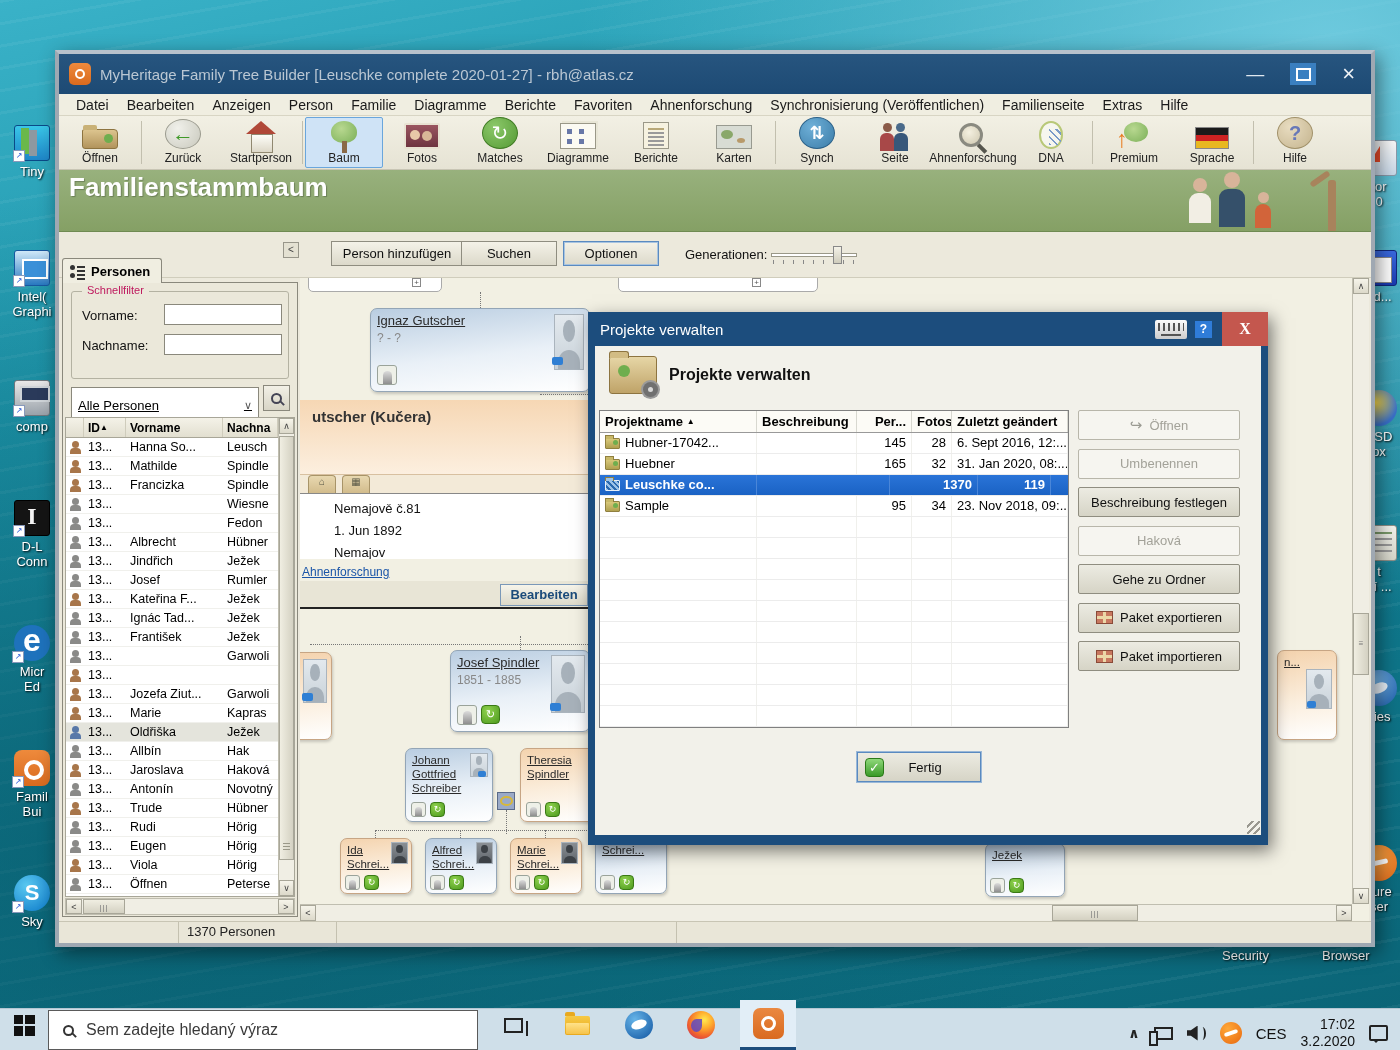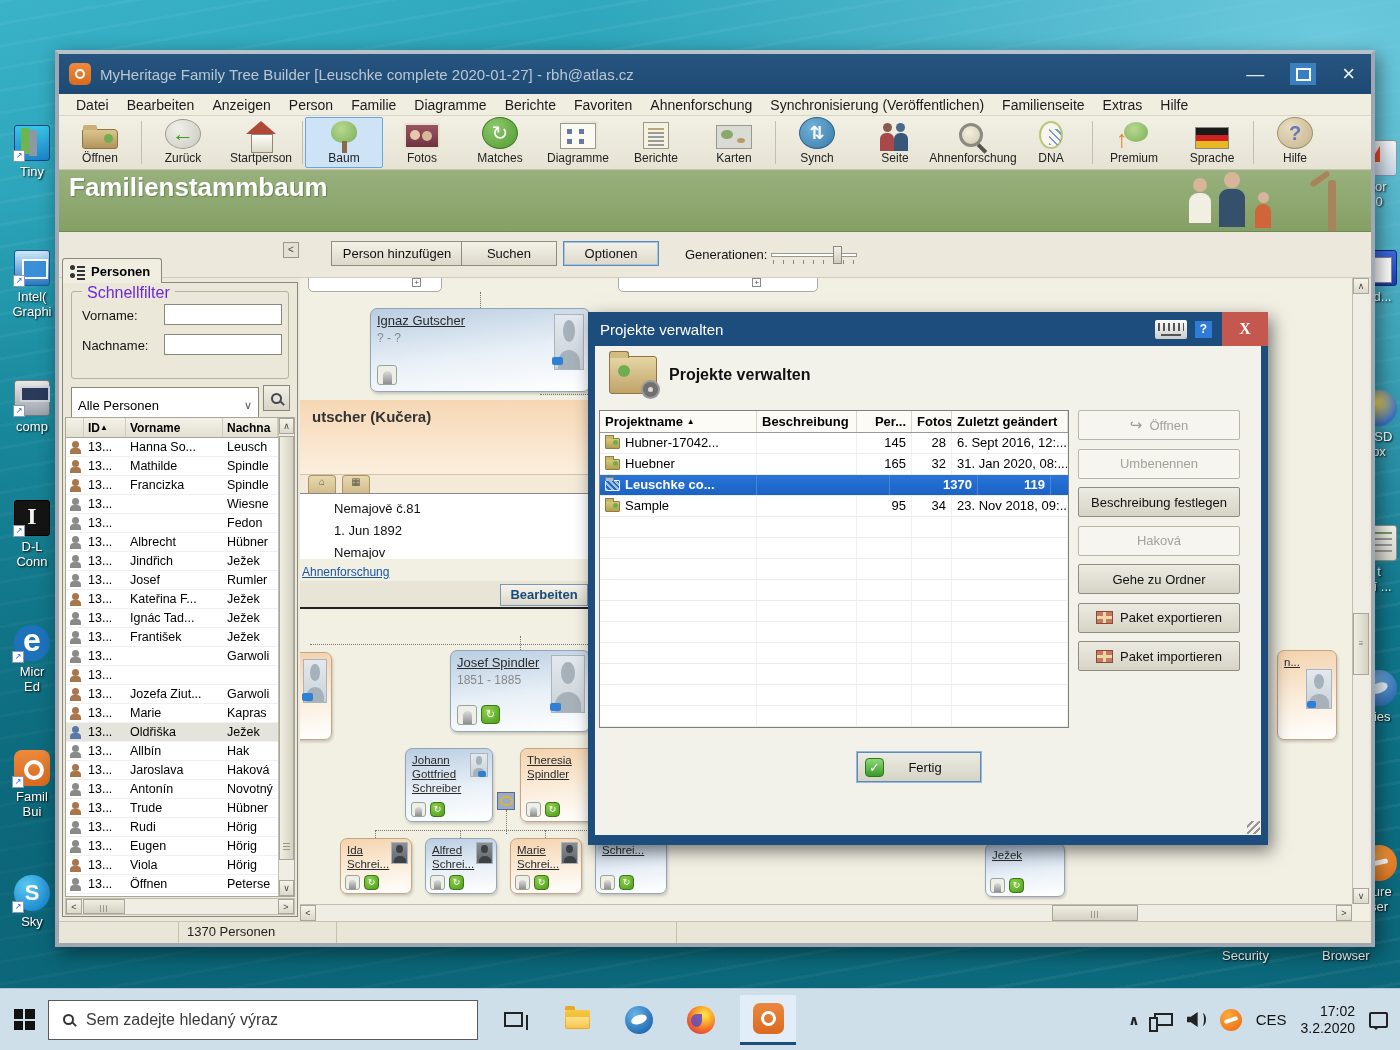--- a/index.html
+++ b/index.html
@@ -123,24 +123,24 @@
   .gen-thumb { position:absolute; left:72%; top:2px; width:9px; height:18px; background:linear-gradient(#f4f2e8,#cfccbc); border:1px solid #888; }
 
   
   .sidebar { position:absolute; left:3px; top:26px; width:236px; bottom:4px; }
   .side-tab { position:absolute; left:0; top:0; width:100px; height:25px; background:#f0eee1; border:1px solid #8a887c; border-bottom:none; border-radius:3px 3px 0 0; display:flex; align-items:center; gap:6px; padding-left:7px; font-size:13px; font-weight:bold; cursor:pointer; z-index:2; }
   .ic-people { position:relative; width:15px; height:15px; }
   .ic-people::before { content:""; position:absolute; left:0; top:1px; width:5px; height:5px; border-radius:50%; background:#333; box-shadow:0 8px 0 #333; }
   .ic-people::after { content:""; position:absolute; left:7px; top:2px; width:8px; height:2px; background:#333; box-shadow:0 4px 0 #333, 0 8px 0 #333, 0 12px 0 #333; }
   .side-panel { position:absolute; left:0; top:24px; right:0; bottom:0; background:#ebe8da; border:1px solid #8a887c; overflow:hidden; }
   .qf-box { position:absolute; left:8px; top:8px; right:8px; height:88px; border:1px solid #b4b2a2; border-radius:3px; }
-  .qf-legend { position:absolute; left:10px; top:-8px; background:#ebe8da; padding:0 5px; font-size:16px; color:#6d28d9; }
+  .qf-legend { position:absolute; left:10px; top:-8px; background:#ebe8da; padding:0 5px; font-size:11px; color:#be185d; }
   .qf-label { position:absolute; left:10px; font-size:13px; color:#111; }
   .qf-input { position:absolute; left:92px; width:118px; height:21px; background:#fff; border:1px solid #8a887c; font-size:13px; padding:0 4px; font-family:inherit; }
-  .dd-box { position:absolute; left:8px; top:104px; width:188px; height:36px; background:#fff; border:1px solid #8a887c; font-size:13px; display:flex; align-items:center; padding:0 6px; cursor:pointer; }
+  .dd-box { position:absolute; left:8px; top:104px; width:188px; height:36px; background:#fff; border:1px solid #8a887c; font-size:13px; display:flex; align-items:center; padding:0 6px; cursor:pointer;text-decoration:underline; }
   .dd-arrow { margin-left:auto; font-size:11px; color:#555; }
   .mag-btn { position:absolute; left:200px; top:102px; width:27px; height:26px; background:linear-gradient(#f2f0e6,#d8d5c6); border:1px solid #8a887c; display:flex; align-items:center; justify-content:center; cursor:pointer; }
   .ic-mag { width:11px; height:11px; border:2px solid #445; border-radius:50%; position:relative; }
   .ic-mag::after { content:""; position:absolute; width:2px; height:6px; background:#445; right:-3px; bottom:-4px; transform:rotate(-45deg); }
   .plist-wrap { position:absolute; left:2px; top:134px; right:2px; bottom:19px; border:1px solid #a8a698; background:#fff; }
   .plist-head { position:absolute; left:0; right:16px; top:0; height:20px; background:linear-gradient(#f4f2e8,#e2dfd0); border-bottom:1px solid #a8a698; display:grid; grid-template-columns:18px 42px 97px 1fr; font-size:12px; font-weight:bold; align-items:center; }
   .plist-head > div { padding-left:4px; border-right:1px solid #cfccbc; overflow:hidden; white-space:nowrap; height:100%; line-height:20px; }
   .sort-arrow { font-size:8px; vertical-align:top; }
   .plist-rows { position:absolute; left:0; right:16px; top:20px; bottom:0; overflow:hidden; background:#fff; }
   .prow { display:grid; grid-template-columns:18px 42px 97px 1fr; height:19px; font-size:12.5px; align-items:center; border-bottom:1px solid #f0f0ec; cursor:pointer; }
@@ -244,21 +244,21 @@
   .open-arrow-icon::before { content:"↪"; font-size:15px; color:#9a9a92; }
   .package-export-icon, .package-import-icon { width:17px; height:13px; background:#c87860; border:1px solid #8a4a38; position:relative; }
   .package-export-icon::before, .package-import-icon::before { content:""; position:absolute; left:6px; top:0; width:3px; height:100%; background:#ecd8a8; }
   .package-export-icon::after, .package-import-icon::after { content:""; position:absolute; left:0; top:4px; width:100%; height:3px; background:#ecd8a8; }
   .btn-fertig { position:absolute; left:262px; top:406px; width:124px; height:30px; background:linear-gradient(#ecebe2,#d6d4c6); border:1px solid #5a8ac0; box-shadow:0 0 0 1px #9ab8d8; font-size:13px; color:#111; display:flex; align-items:center; cursor:pointer; }
   .ic-check { width:19px; height:19px; margin:0 0 0 7px; border-radius:4px; background:linear-gradient(#8fd87a,#3a9a28); border:1px solid #2a7a18; color:#fff; font-size:13px; font-weight:bold; text-align:center; line-height:18px; }
   .fertig-label { flex:1 1 auto; text-align:center; margin-right:14px; }
   .dlg-grip { position:absolute; right:1px; bottom:1px; width:13px; height:13px; background:repeating-linear-gradient(135deg, transparent 0 3px, #9a9890 3px 5px); cursor:nwse-resize; }
 
   
-  #taskbar { position:absolute; left:0; bottom:0; width:1400px; height:62px; background:#cfdfe9; border-top:1px solid #b4c6d2; display:flex; align-items:center; z-index:30; }
+  #taskbar { position:absolute; left:0; bottom:0; width:1400px; height:42px; background:#cfdfe9; border-top:1px solid #b4c6d2; display:flex; align-items:flex-end; z-index:30; }
   .start-btn { width:48px; height:50px; display:flex; align-items:center; justify-content:center; cursor:pointer; }
   .win-flag { width:21px; height:21px; display:grid; grid-template-columns:1fr 1fr; grid-template-rows:1fr 1fr; gap:2px; }
   .win-flag span { background:#111; }
   .tb-search { width:430px; height:40px; background:#fff; border:1px solid #5a5a5a; display:flex; align-items:center; gap:12px; padding-left:14px; margin-right:12px; cursor:text; }
   .tb-search .ic-mag { border-color:#333; }
   .tb-search .ic-mag::after { background:#333; }
   .search-text { font-size:16px; color:#3a3a3a; }
   .tb-ic { width:46px; height:50px; display:flex; align-items:center; justify-content:center; cursor:pointer; position:relative; }
   .ic-tv { width:19px; height:15px; border:2px solid #222; position:relative; }
   .ic-tv::after { content:""; position:absolute; right:-7px; top:1px; width:2px; height:15px; background:#222; box-shadow:0 0 0 0 #222; }

